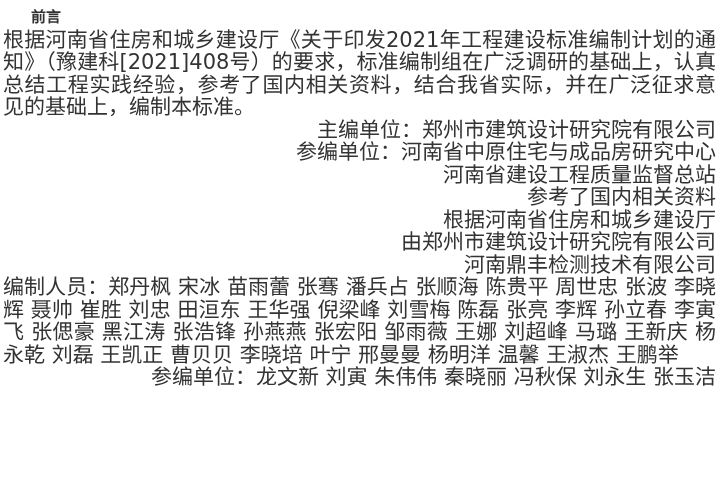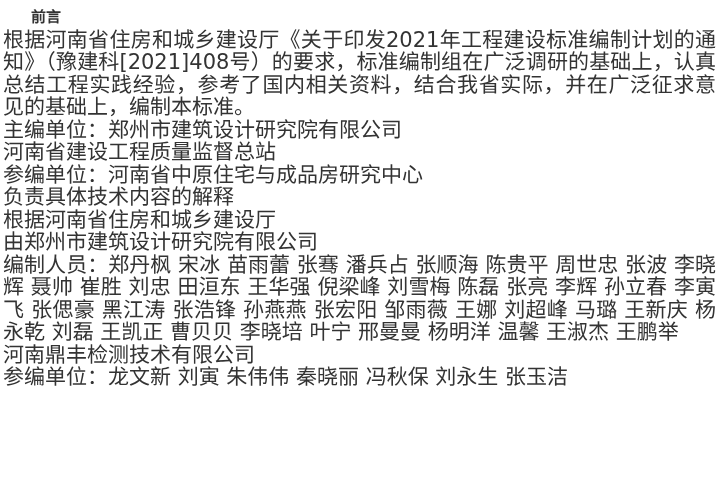--- a/index.html
+++ b/index.html
@@ -28,45 +28,45 @@
   }
   .para {
     margin: 0;
     font-size: 21px;
     line-height: 22.5px;
     color: #333333;
     text-align: justify;
     word-break: break-all;
   }
   .unit-line {
-    text-align: left;
+    text-align: right;
   }
 </style>
 </head>
 <body>
 
 <div class="page">
 
   <h1 class="doc-title">前言</h1>
 
   <p class="para">根据河南省住房和城乡建设厅《关于印发2021年工程建设标准编制计划的通知》（豫建科[2021]408号）的要求，标准编制组在广泛调研的基础上，认真总结工程实践经验，参考了国内相关资料，结合我省实际，并在广泛征求意见的基础上，编制本标准。</p>
 
 
 
   <p class="para unit-line">主编单位：郑州市建筑设计研究院有限公司</p>
 
+  <p class="para unit-line">参编单位：河南省中原住宅与成品房研究中心</p>
+
   <p class="para unit-line">河南省建设工程质量监督总站</p>
 
-  <p class="para unit-line">参编单位：河南省中原住宅与成品房研究中心</p>
-
-  <p class="para unit-line">负责具体技术内容的解释</p>
+  <p class="para unit-line">参考了国内相关资料</p>
 
   <p class="para unit-line">根据河南省住房和城乡建设厅</p>
 
   <p class="para unit-line">由郑州市建筑设计研究院有限公司</p>
 
+  <p class="para unit-line">河南鼎丰检测技术有限公司</p>
+
   <p class="para">编制人员：郑丹枫 宋冰 苗雨蕾 张骞 潘兵占 张顺海 陈贵平 周世忠 张波 李晓辉 聂帅 崔胜 刘忠 田洹东 王华强 倪梁峰 刘雪梅 陈磊 张亮 李辉 孙立春 李寅飞 张偲豪 黑江涛 张浩锋 孙燕燕 张宏阳 邹雨薇 王娜 刘超峰 马璐 王新庆 杨永乾 刘磊 王凯正 曹贝贝 李晓培 叶宁 邢曼曼 杨明洋 温馨 王淑杰 王鹏举</p>
-
-  <p class="para unit-line">河南鼎丰检测技术有限公司</p>
 
   <p class="para unit-line">参编单位：龙文新 刘寅 朱伟伟 秦晓丽 冯秋保 刘永生 张玉洁</p>
 
 </div>
 
 </body></html>

